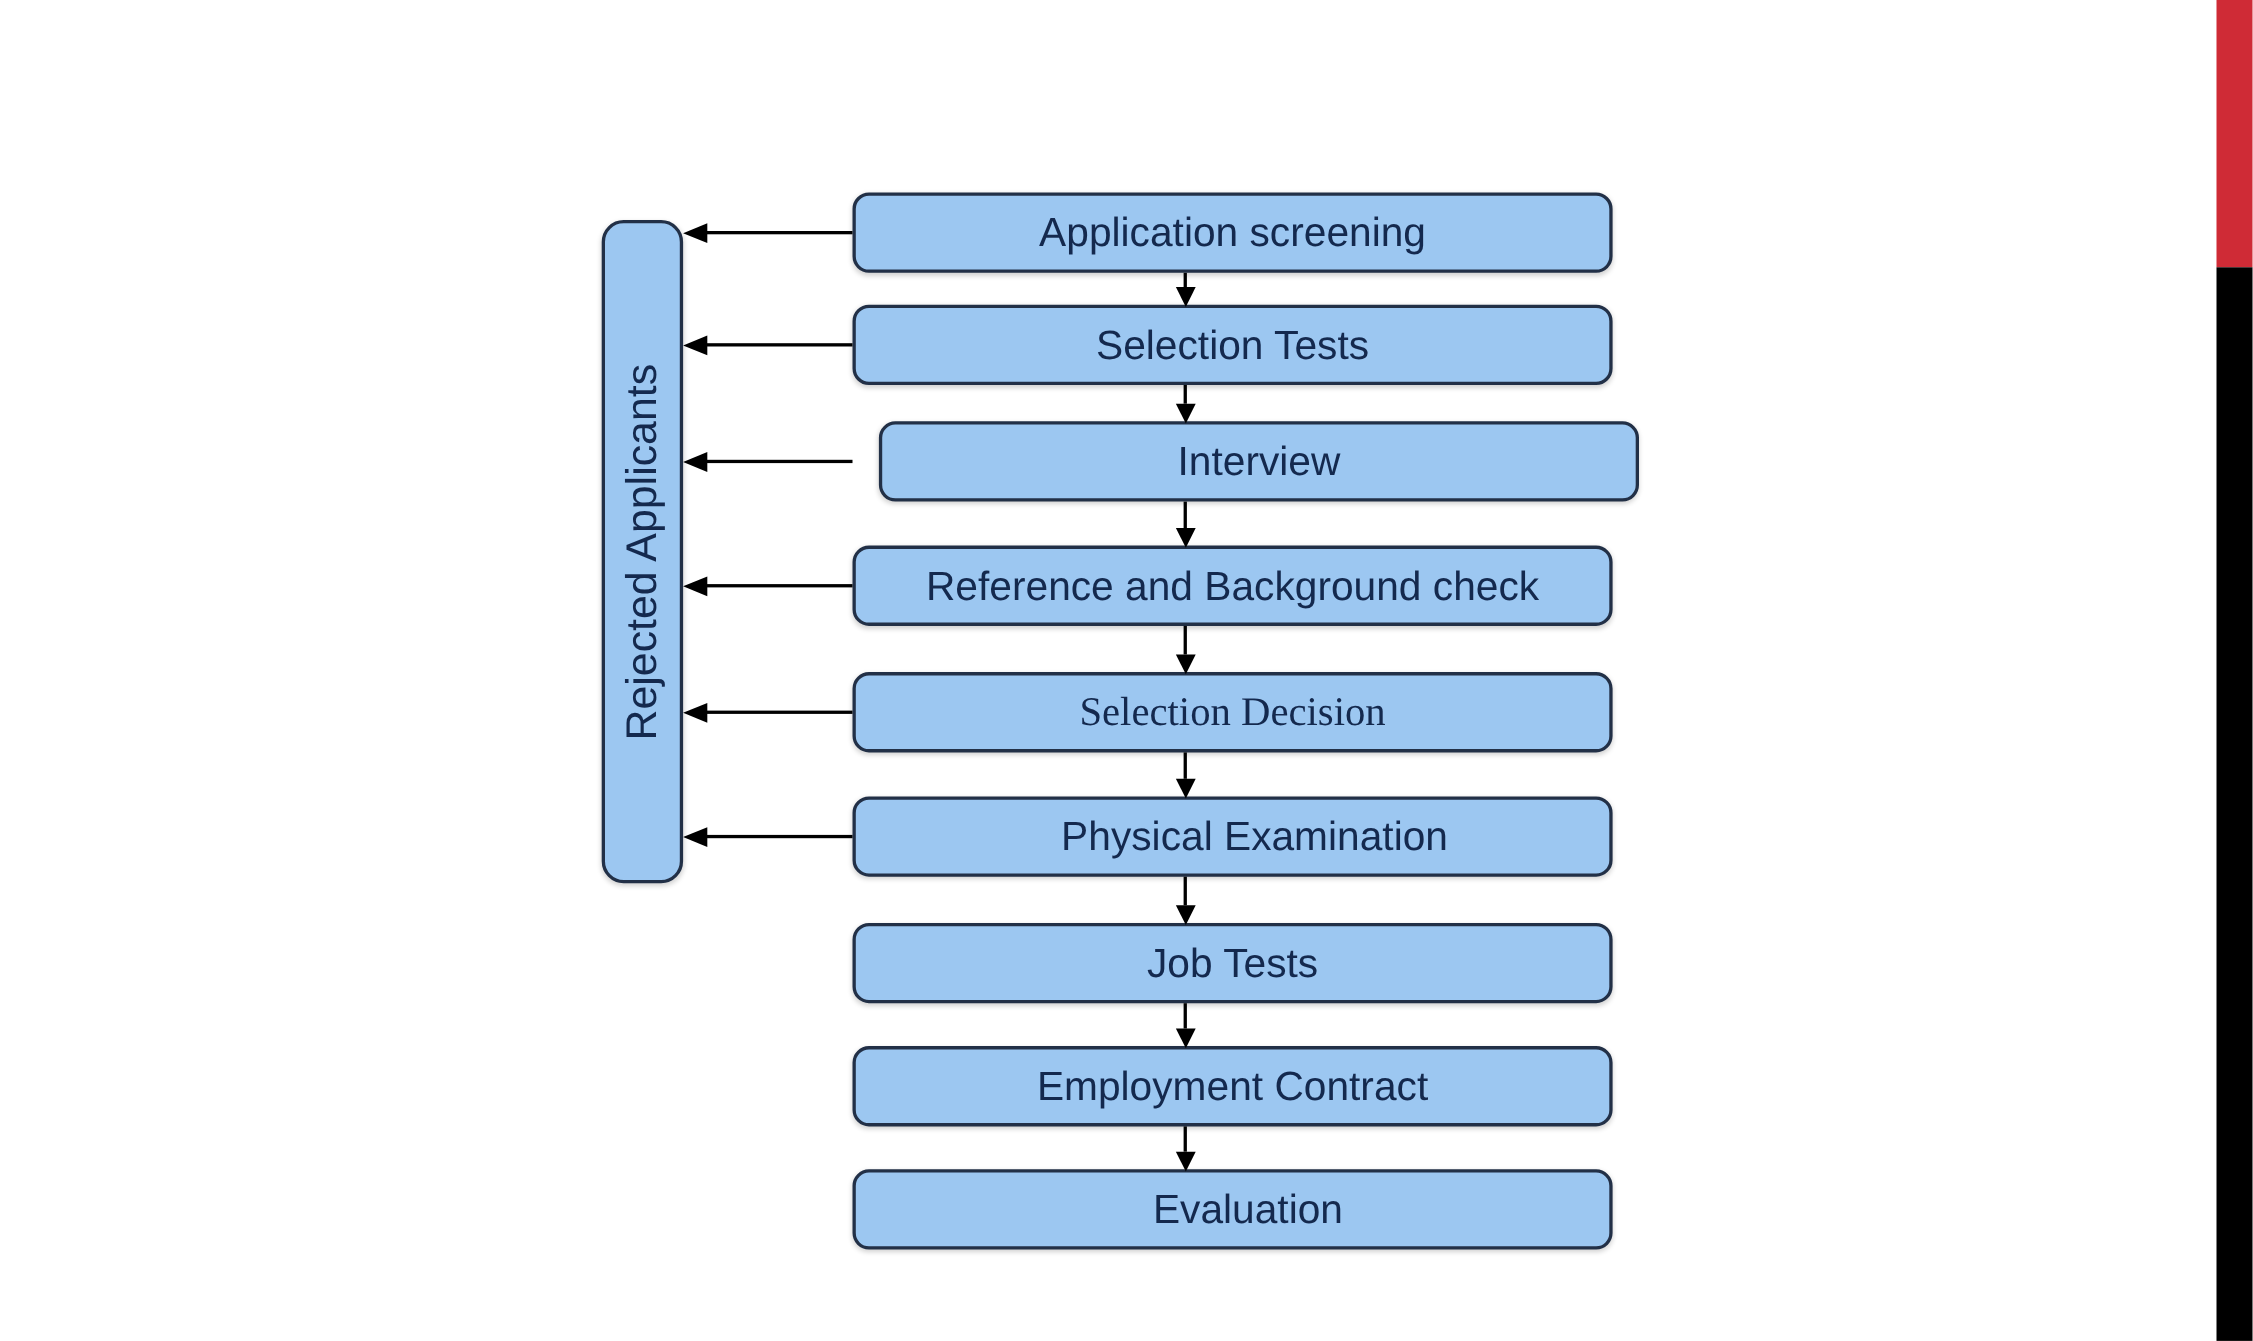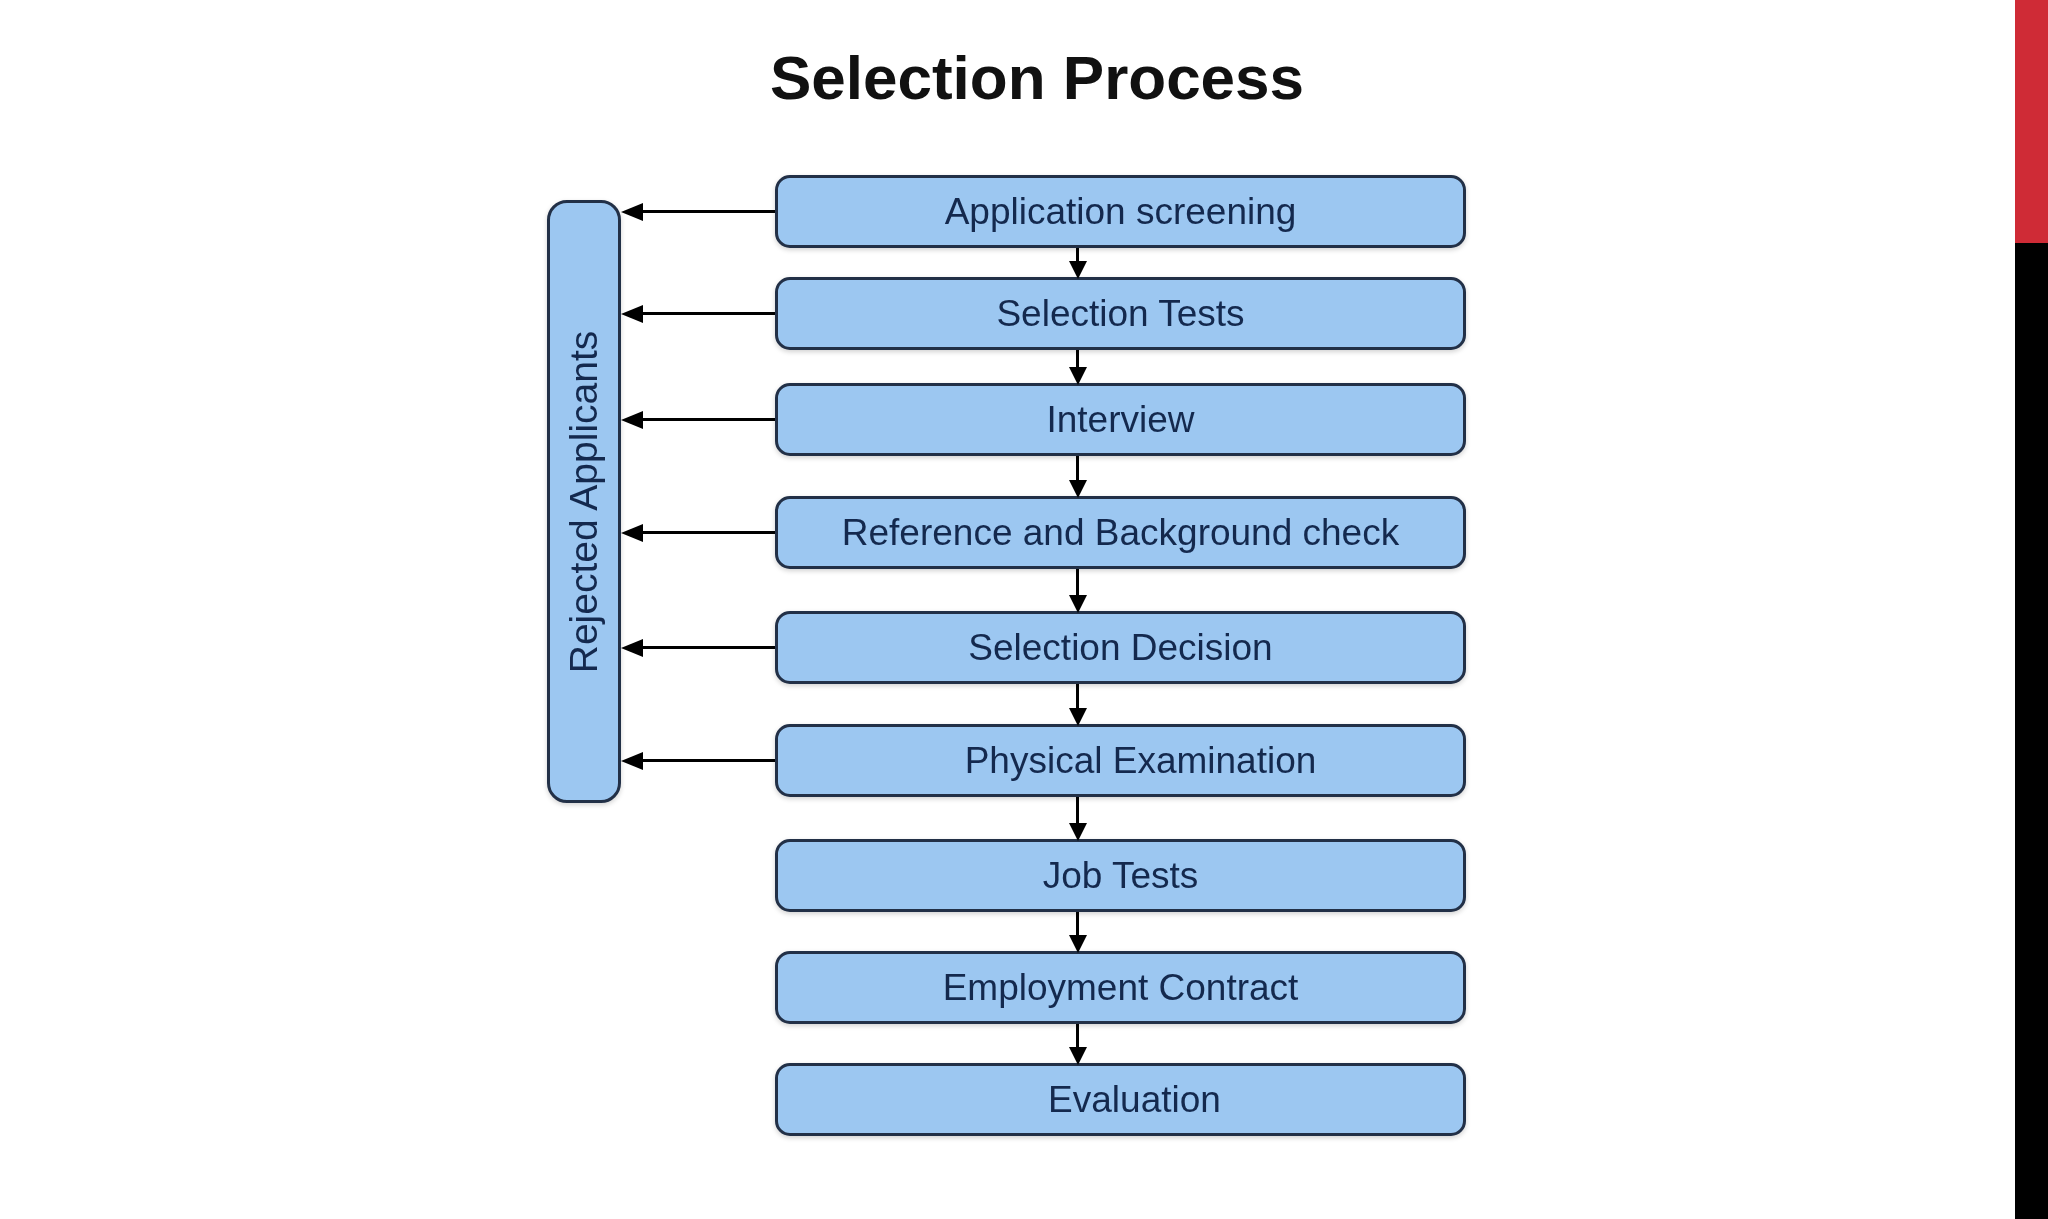--- a/index.html
+++ b/index.html
@@ -95,40 +95,39 @@
     left: 2015px;
     width: 33px;
   }
   .accent-red { top: 0; height: 243px; background: var(--sidebar-red, #cf2b36); }
   .accent-black { top: 243px; height: 976px; background: var(--sidebar-black, #000000); }
 </style>
 </head>
 <body>
 
 <div class="canvas" style="--bg: #FFFFFF; --box-fill: #9CC7F1; --box-border: #223047; --box-text: #14294E; --title-text: #111111; --arrow: #000000; --sidebar-red: #CF2B36; --sidebar-black: #000000;">
-  <div class="slide-title">Selection Process</div>
 
   <div class="rejected-box">
     <span class="rejected-label">Rejected Applicants</span>
   </div>
 
   <div id="flow">
       <div class="step-box" style="top: 175px;">
         <span>Application screening</span>
       </div>
       <div class="step-box" style="top: 277px;">
         <span>Selection Tests</span>
       </div>
-      <div class="step-box" style="top: 383px;">
+      <div class="step-box" style="top: 383px; margin-left: 24px;">
         <span>Interview</span>
       </div>
       <div class="step-box" style="top: 496px;">
         <span>Reference and Background check</span>
       </div>
-      <div class="step-box" style="top: 611px;">
+      <div class="step-box" style="top: 611px; font-family: Liberation Serif, serif;">
         <span>Selection Decision</span>
       </div>
       <div class="step-box" style="top: 724px; padding-left: 40px;">
         <span>Physical Examination</span>
       </div>
       <div class="step-box" style="top: 839px;">
         <span>Job Tests</span>
       </div>
       <div class="step-box" style="top: 951px;">
         <span>Employment Contract</span>

